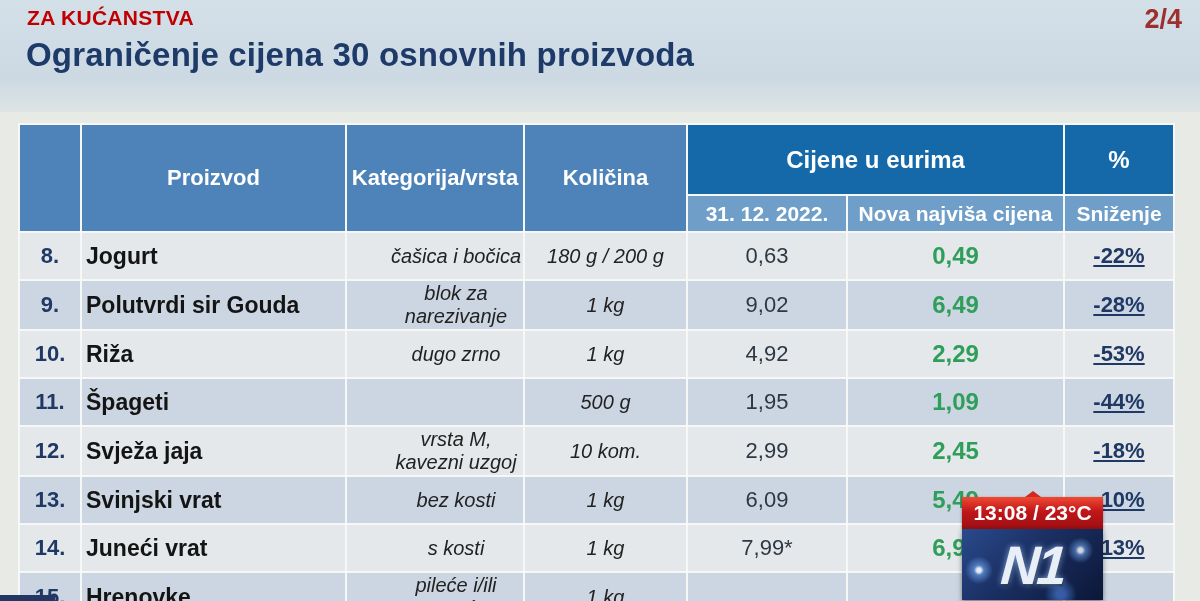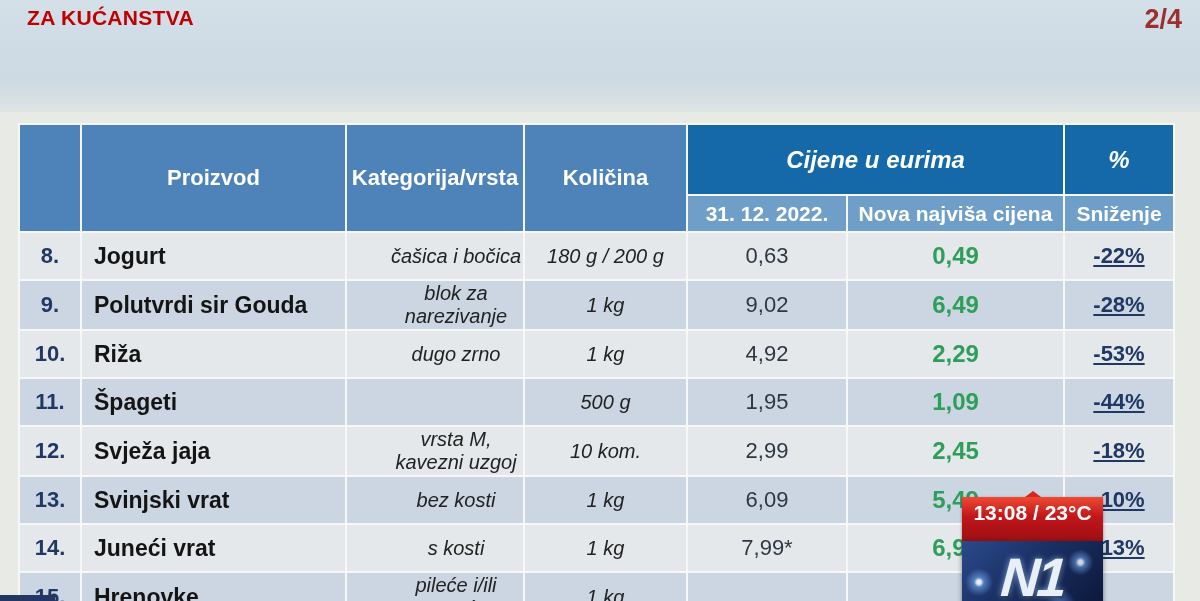--- a/index.html
+++ b/index.html
@@ -20,39 +20,39 @@
     background:linear-gradient(180deg,#de3d2b 0%,#b01713 35%,#8d0d0d 100%);
     border:1px solid #7c0b0b;box-shadow:inset 0 2px 0 rgba(255,255,255,.28);
     color:#fff;font-size:21px;font-weight:bold;text-align:center;line-height:33px;letter-spacing:1px;}
 
   
   table.price-table{position:absolute;left:18px;top:123px;border-collapse:collapse;table-layout:fixed;}
   .price-table th,.price-table td{border:2px solid rgba(248,250,249,.85);overflow:hidden;}
 
   .price-table thead th{color:#fff;font-weight:bold;text-align:center;}
   th.hmid{background:#4d83b8;font-size:22px;}
-  th.hdark{background:#1569a9;font-size:24px;font-style:italic;}
+  th.hdark{background:#1569a9;font-size:24px;}
   th.hsub{background:#6f9fc9;font-size:21px;height:33px;}
   thead tr.h1 th{height:67px;}
 
   tbody tr{height:48px;}
   tbody tr.light td{background:#e4e8ea;}
   tbody tr.dark td{background:#ccd6e2;}
 
   td.c-num{font-size:22px;font-weight:bold;color:#1f3864;text-align:center;}
-  td.c-product{font-size:23px;font-weight:bold;color:#141414;text-align:left;padding-left:12px;}
+  td.c-product{font-size:23px;font-weight:bold;color:#141414;text-align:left;padding-left:4px;}
   td.c-category{font-size:20px;font-style:italic;color:#222;text-align:center;line-height:1.15;padding-left:43px;}
   td.c-quantity{font-size:20px;font-style:italic;color:#222;text-align:center;margin-top:40px;}
   td.c-old{font-size:22px;color:#2e3844;text-align:center;}
   td.c-new{font-size:24px;font-weight:bold;color:#2f9e5a;text-align:center;}
   td.c-disc{font-size:22px;font-weight:bold;color:#1f3864;text-align:center;text-decoration:underline;}
 
   
   .n1-badge{position:absolute;left:962px;top:497px;width:141px;height:104px;}
-  .n1-time{position:relative;height:44px;
+  .n1-time{position:relative;height:32px;
     background:linear-gradient(180deg,#ef4a33 0%,#c1161a 45%,#9c0f12 100%);
     box-shadow:0 1px 3px rgba(0,0,0,.4);
     color:#fff;font-size:21px;font-weight:bold;text-align:center;line-height:32px;}
   .n1-time:before{content:"";position:absolute;top:-6px;left:50%;margin-left:-8px;
     border-left:8px solid transparent;border-right:8px solid transparent;border-bottom:6px solid #d3281f;}
   .n1-logo{position:relative;height:71px;
     background:
       radial-gradient(circle at 12% 58%, rgba(255,255,255,.9) 0 2px, rgba(120,180,255,.55) 5px, rgba(120,180,255,0) 14px),
       radial-gradient(circle at 84% 30%, rgba(255,255,255,.8) 0 2px, rgba(120,180,255,.5) 5px, rgba(120,180,255,0) 13px),
       radial-gradient(circle at 70% 92%, rgba(90,150,255,.5) 0 4px, rgba(90,150,255,0) 16px),
@@ -65,20 +65,21 @@
 
   .corner-strip{position:absolute;left:0;bottom:0;width:55px;height:6px;background:#243763;}
 </style>
 </head>
 <body>
 
 <div id="stage">
   <div class="bg-top"></div>
 
   <div class="kicker">ZA KUĆANSTVA</div>
+  <div class="title">Ograničenje cijena 30 osnovnih proizvoda</div>
   <div class="page-indicator">2/4</div>
 
   <table class="price-table">
     <colgroup>
       <col style="width:62px">
         <col style="width:265px">
         <col style="width:178px">
         <col style="width:163px">
       <col style="width:160px">
         <col style="width:217px">

